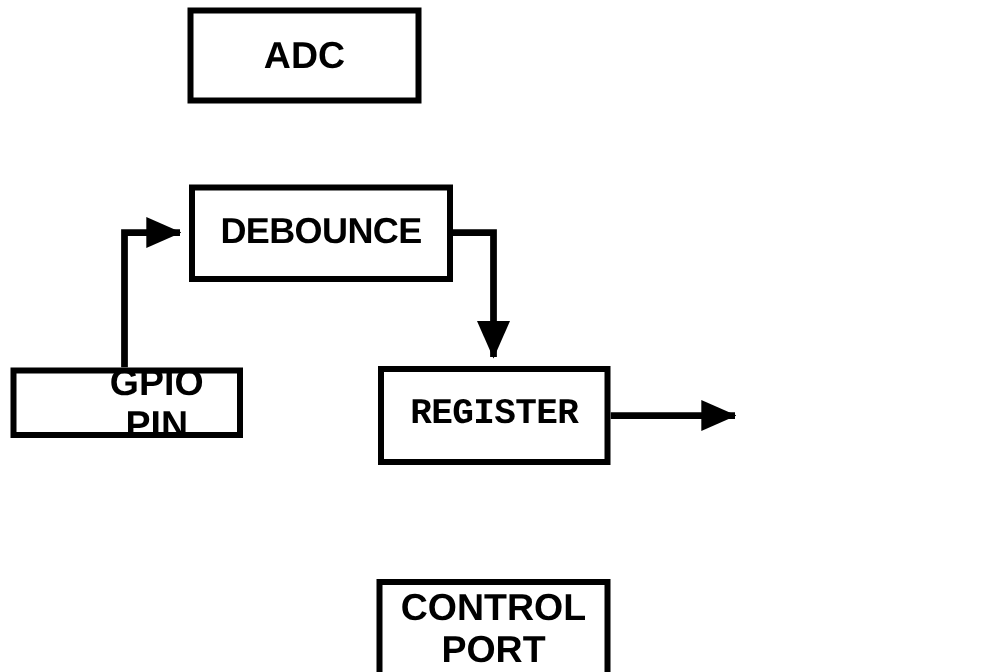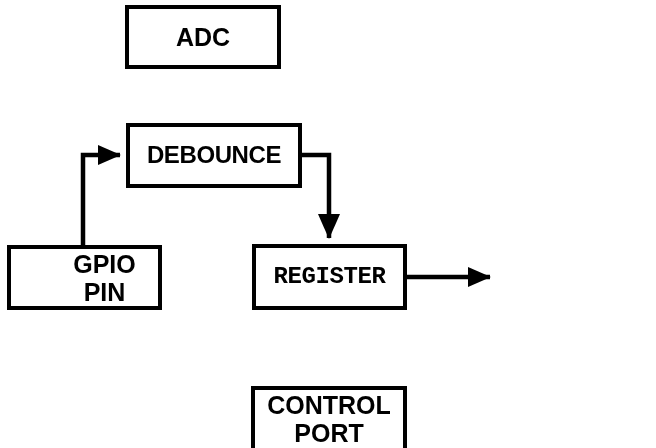--- a/index.html
+++ b/index.html
@@ -71,21 +71,21 @@
   </svg>
 
   <div class="node" style="left:125px; top:5px; width:156px; height:64px;">
     <span class="node-label">ADC</span>
   </div>
 
   <div class="node" style="left:126px; top:123px; width:176px; height:65px;">
     <span class="node-label tight">DEBOUNCE</span>
   </div>
 
-  <div class="node" style="left:7px; top:245px; width:155px; height:65px;padding-left:40px;">
+  <div class="node" style="left:7px; top:245px; width:155px; height:47px;padding-left:40px;">
     <span class="node-label">GPIO PIN</span>
   </div>
 
   <div class="node" style="left:252px; top:244px; width:155px; height:66px;font-family:Liberation Mono, monospace;">
     <span class="node-label tight">REGISTER</span>
   </div>
 
 
   <div class="node" style="left:251px; top:386px; width:156px; height:66px;">
     <span class="node-label">CONTROL

